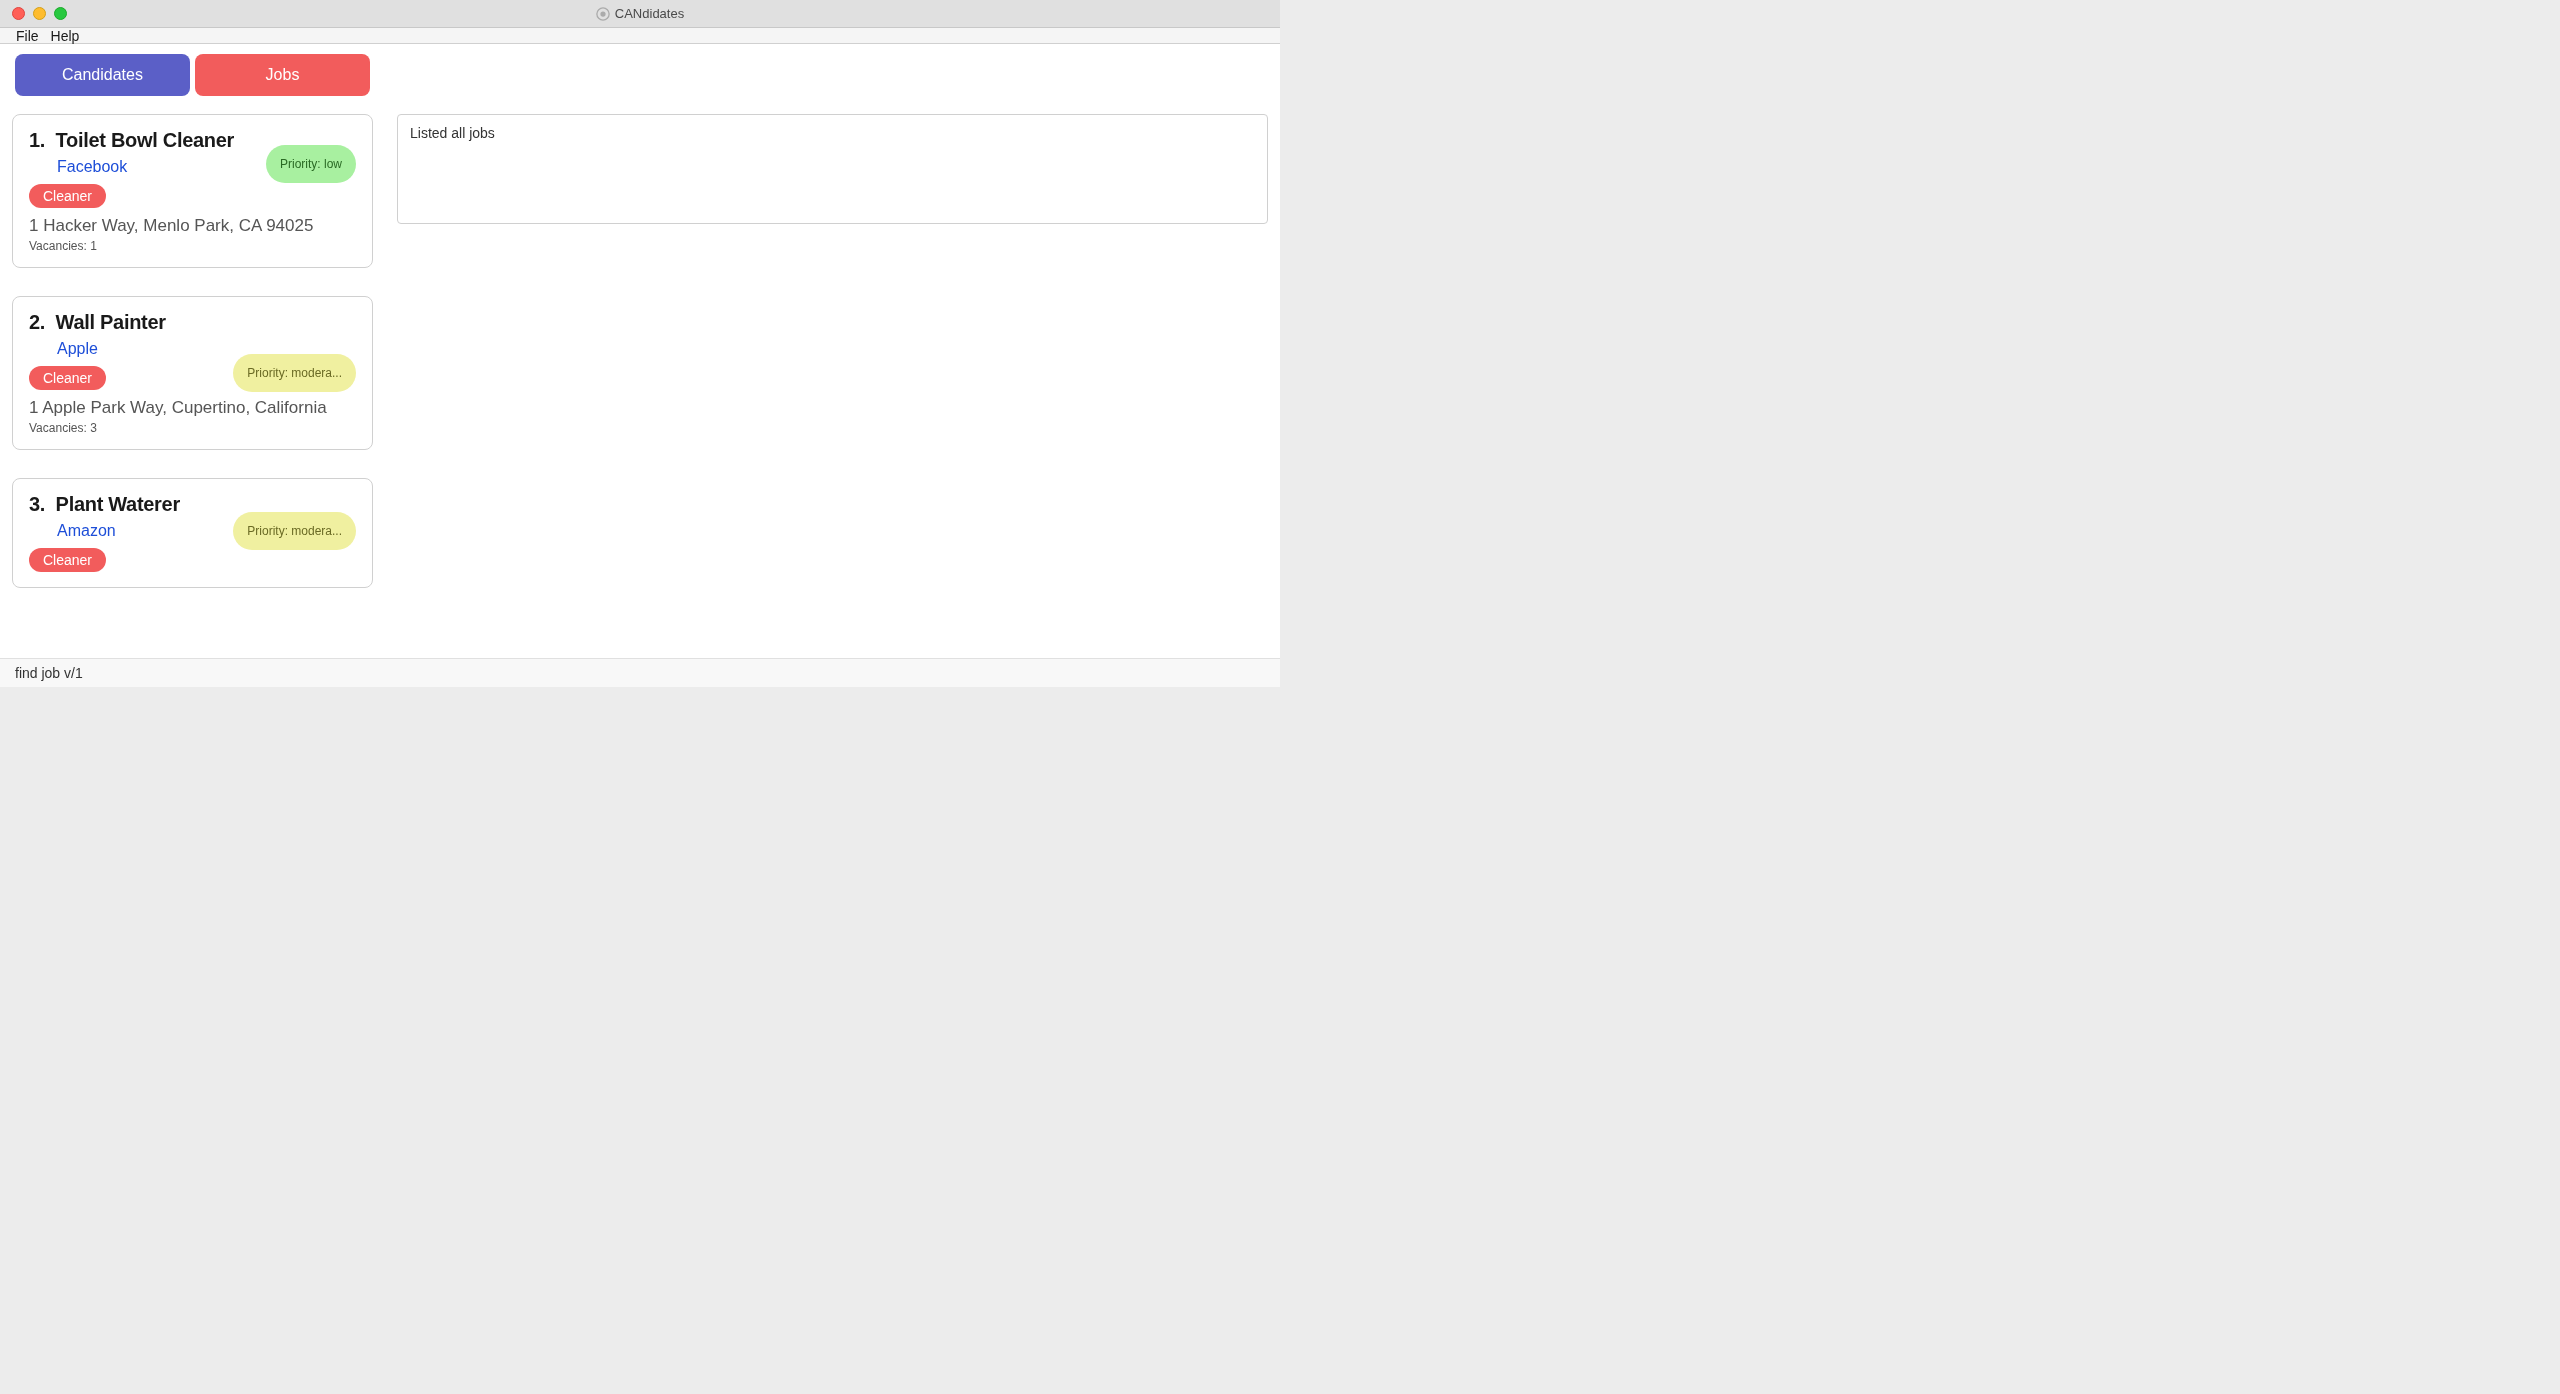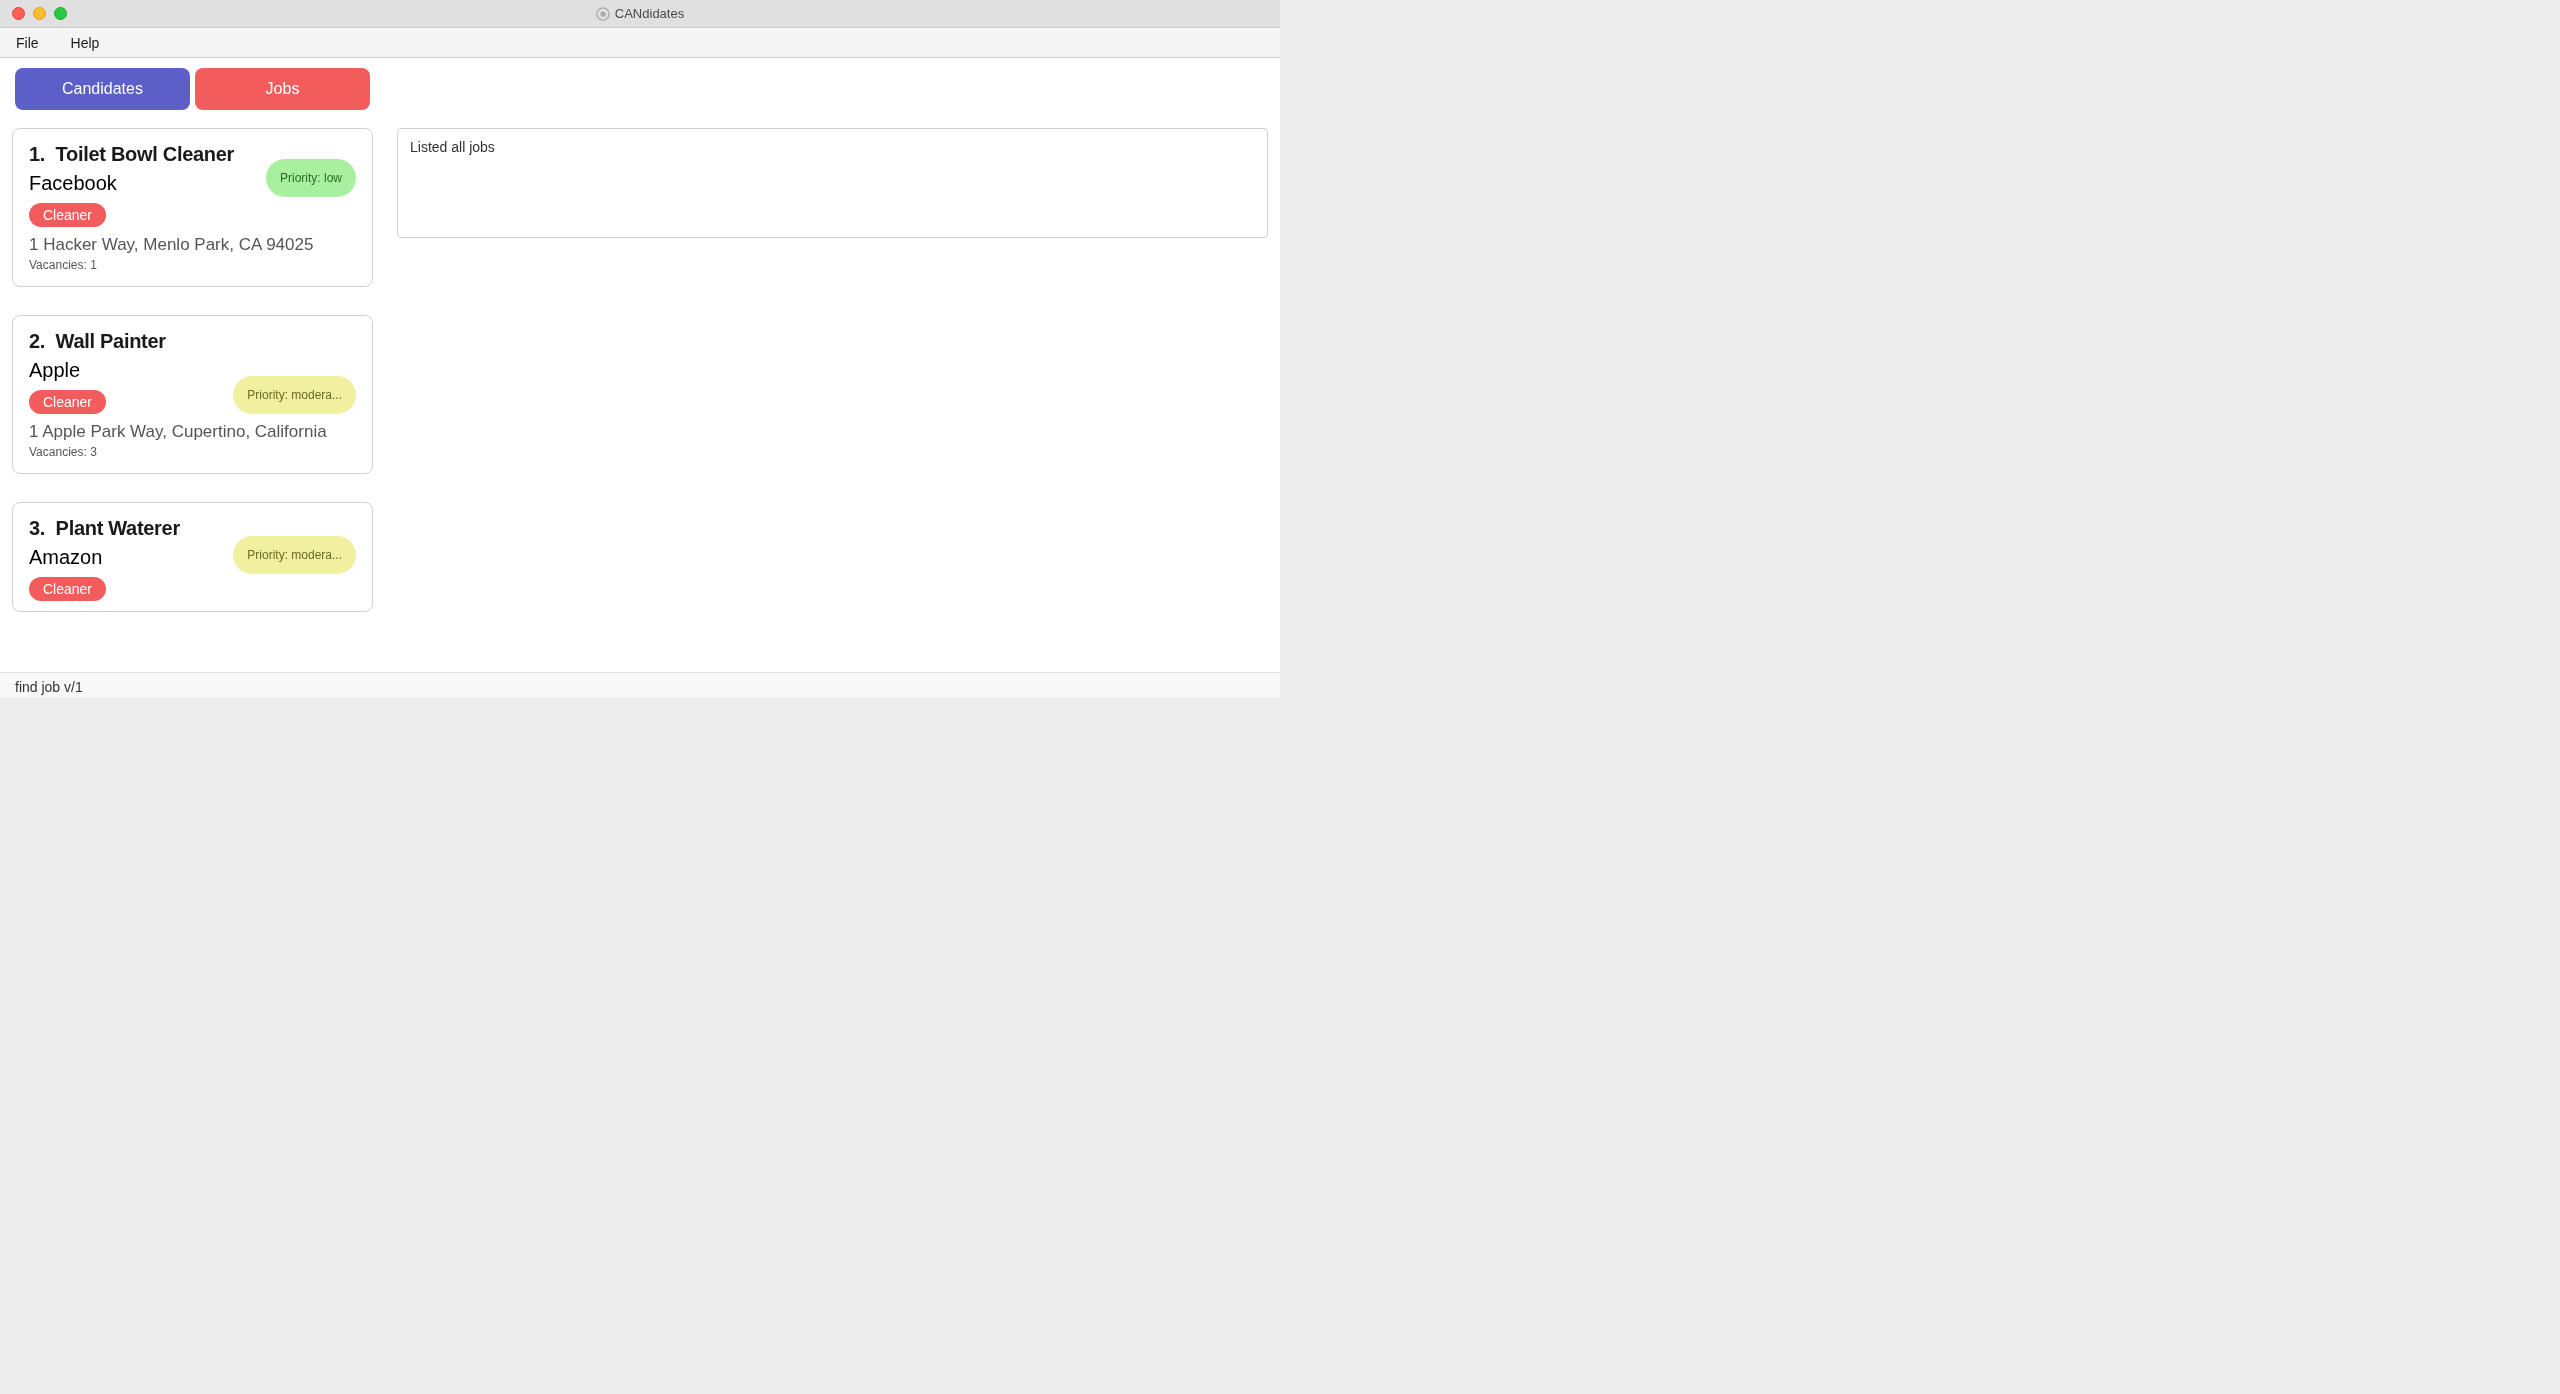--- a/index.html
+++ b/index.html
@@ -56,25 +56,24 @@
     }
 
     .title-bar-icon {
       width: 14px;
       height: 14px;
       opacity: 0.6;
     }
 
     .menu-bar {
       background: #f5f5f5;
-      height: 30px;
+      height: 16px;
       display: flex;
       align-items: center;
       padding: 0 10px;
-      gap: 20px;
       border-bottom: 1px solid #d0d0d0;
     }
 
     .menu-item {
       font-size: 14px;
       color: #1a1a1a;
       cursor: pointer;
       padding: 2px 6px;
       border-radius: 3px;
     }
@@ -124,24 +123,25 @@
 
     .job-number-title {
       font-size: 20px;
       font-weight: 600;
       color: #1a1a1a;
       margin-bottom: 6px;
       letter-spacing: -0.3px;
     }
 
     .job-company {
-      font-size: 20px;
+      font-size: 16px;
       font-weight: 400;
-      color: #000000;
+      color: #1d4ed8;
       margin-bottom: 8px;
+      margin-left: 28px;
     }
 
     .job-tag {
       display: inline-block;
       background: #f25c5c;
       color: white;
       border-radius: 12px;
       padding: 4px 14px;
       font-size: 14px;
       font-weight: 500;

